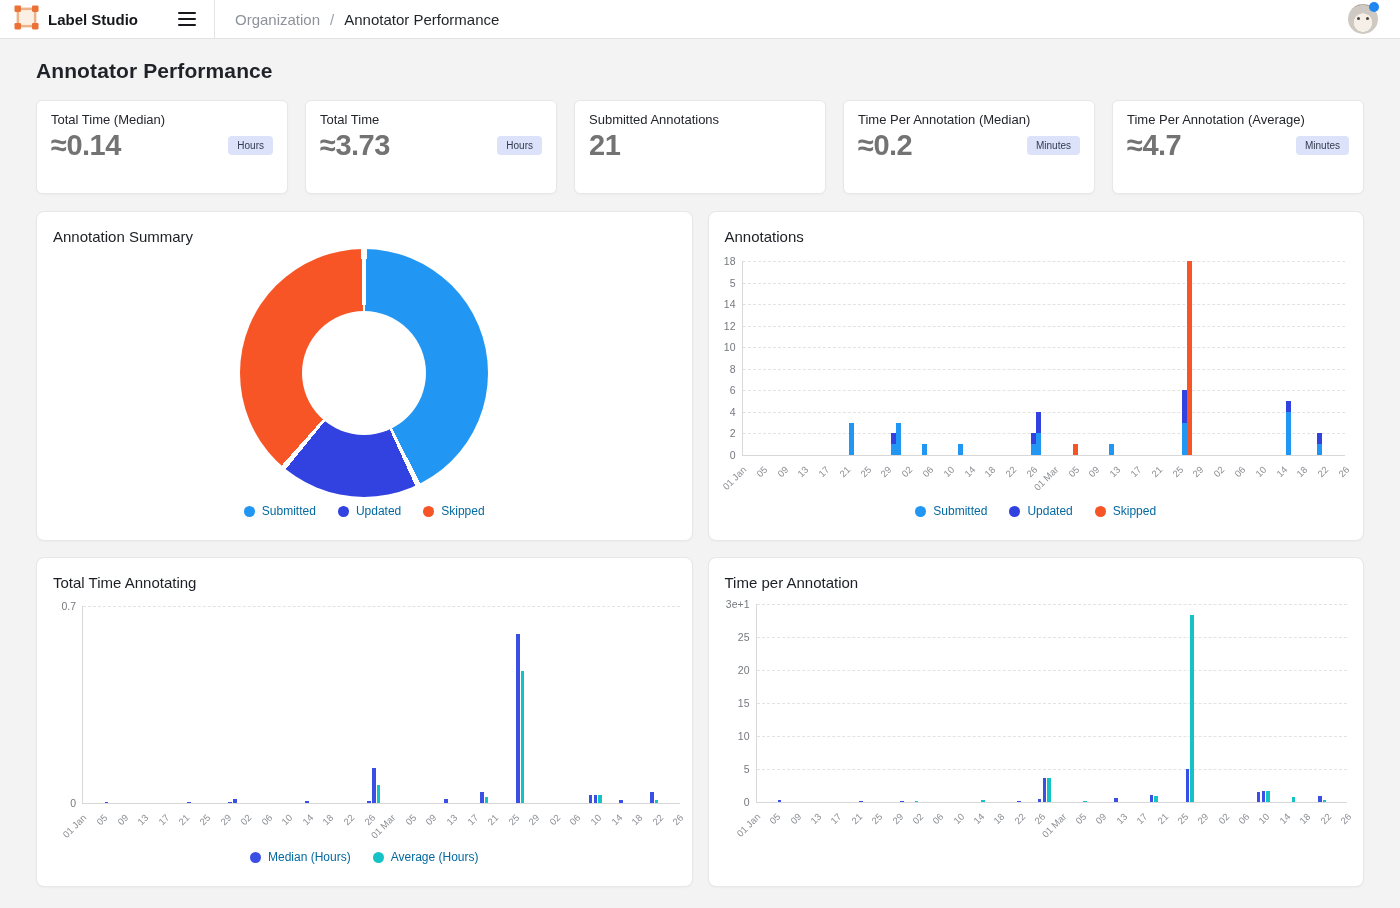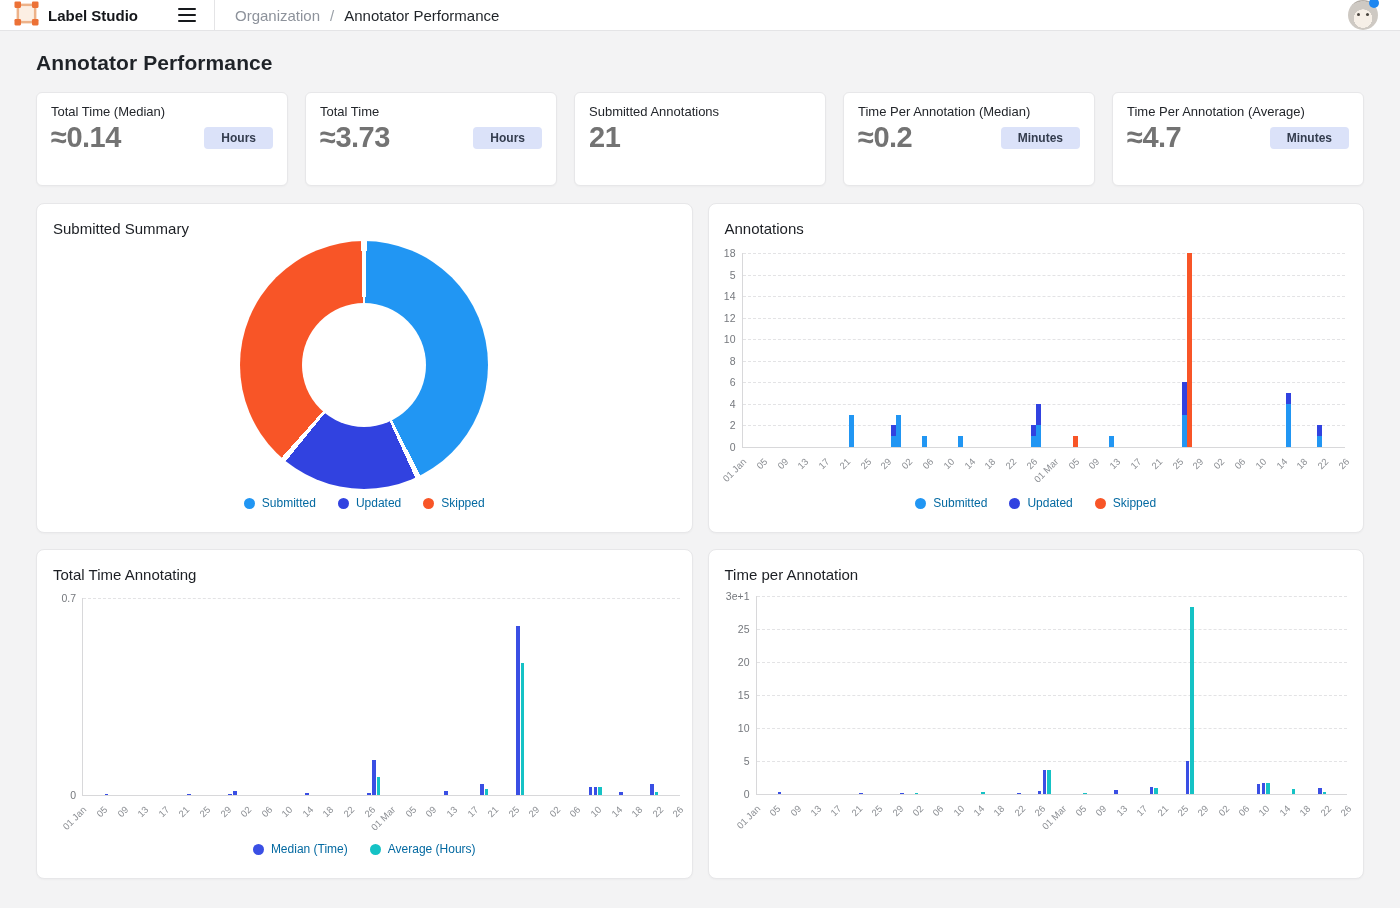--- a/index.html
+++ b/index.html
@@ -2,21 +2,21 @@
 <html><head>
 <meta charset="utf-8">
 <style>
   * { box-sizing: border-box; margin: 0; padding: 0; }
   body {
     width: 1400px; height: 908px;
     font-family: "Liberation Sans", sans-serif;
     background: #f3f3f4; color: #1f2328; overflow: hidden;
   }
   
-  .topbar { height: 31px; background: #fff; border-bottom: 1px solid #e4e4e6; display: flex; align-items: stretch; }
+  .topbar { height: 39px; background: #fff; border-bottom: 1px solid #e4e4e6; display: flex; align-items: stretch; }
   .brand-section { width: 215px; border-right: 1px solid #e4e4e6; display: flex; align-items: center; justify-content: space-between; padding: 0 16px 0 14px; }
   .brand { display: flex; align-items: center; gap: 9px; }
   .brand-name { font-size: 15px; font-weight: 700; color: #14161a; }
   .burger { display: flex; flex-direction: column; gap: 3.5px; cursor: pointer; padding: 4px 2px; }
   .burger i { display: block; width: 18px; height: 2.5px; background: #17191d; border-radius: 1px; }
   .breadcrumb { display: flex; align-items: center; gap: 10px; padding: 0 20px; font-size: 15px; flex: 1; }
   .crumb-muted { color: #8d929b; }
   .crumb-sep { color: #9aa0a8; }
   .crumb-current { color: #1f2328; }
   .avatar-wrap { display: flex; align-items: center; padding-right: 22px; }
@@ -27,21 +27,21 @@
   .avatar-dot { position: absolute; right: -1px; top: -2px; width: 10px; height: 10px; border-radius: 50%; background: #1f87f0; }
   
   .content { padding: 0 36px; }
   h1.page-title { font-size: 21px; font-weight: 700; margin: 20px 0 17px; letter-spacing: .1px; }
   .cards { display: flex; gap: 17px; }
   .card { flex: 1; background: #fff; border: 1px solid #e7e7e9; border-radius: 6px; height: 94px;
     padding: 11px 14px; box-shadow: 0 1px 2px rgba(20,20,40,.03); }
   .card-label { font-size: 13px; color: #23262b; margin-bottom: 2px; }
   .card-row { display: flex; align-items: center; justify-content: space-between; }
   .card-value { font-size: 29px; font-weight: 700; letter-spacing: -.5px; color: #737373; }
-  .unit-badge { background: #dbe2f9; color: #333c4e; font-size: 12px; font-weight: 700; padding: 4px 17px; border-radius: 4px; }
+  .unit-badge { background: #dbe2f9; color: #333c4e; font-size: 10px; font-weight: 400; padding: 4px 9px; border-radius: 4px; }
   
   .grid { display: grid; grid-template-columns: 1fr 1fr; gap: 16px 15px; margin-top: 17px; }
   .panel { position: relative; background: #fff; border: 1px solid #e7e7e9; border-radius: 8px; height: 330px;
     box-shadow: 0 1px 2px rgba(20,20,40,.03); }
   .panel-title { position: absolute; left: 16px; top: 16px; font-size: 15px; font-weight: 500; color: #1c1f24; }
   
   .donut-wrap { position: absolute; left: 50%; top: 37px; transform: translateX(-50%); }
   .donut { position: relative; width: 248px; height: 248px; border-radius: 50%; }
   .donut::after { content: ""; position: absolute; inset: 62px; border-radius: 50%; background: #fff; }
   
@@ -133,21 +133,21 @@
         <div class="card-row">
           <span class="card-value">≈4.7</span>
           <span class="unit-badge">Minutes</span>
         </div>
       </div>
     </div>
 
   <div class="grid">
 
     <section class="panel">
-      <div class="panel-title">Submitted Summary</div>
+      <div class="panel-title">Annotation Summary</div>
       <div class="donut-wrap">
         <div class="donut" id="donut" style="background: conic-gradient(rgb(255, 255, 255) 0%, rgb(255, 255, 255) 0.35%, rgb(33, 150, 243) 0.35%, rgb(33, 150, 243) 42.5071%, rgb(255, 255, 255) 42.5071%, rgb(255, 255, 255) 42.8571%, rgb(255, 255, 255) 42.8571%, rgb(255, 255, 255) 43.2071%, rgb(49, 66, 224) 43.2071%, rgb(49, 66, 224) 60.8745%, rgb(255, 255, 255) 60.8745%, rgb(255, 255, 255) 61.2245%, rgb(255, 255, 255) 61.2245%, rgb(255, 255, 255) 61.5745%, rgb(248, 85, 39) 61.5745%, rgb(248, 85, 39) 99.65%, rgb(255, 255, 255) 99.65%, rgb(255, 255, 255) 100%);"></div>
       </div>
       <div class="legend" id="legend-0">
           <span class="legend-item">
             <span class="legend-dot" style="background:#2196f3"></span>
             <span class="legend-label">Submitted</span>
           </span>
           <span class="legend-item">
             <span class="legend-dot" style="background:#3142e0"></span>
@@ -420,21 +420,21 @@
           <div class="bar" style="left: 505.509px; width: 3.5px; bottom: 0px; height: 7.59857px; background: rgb(58, 79, 228);"></div>
           <div class="bar" style="left: 510.655px; width: 3.5px; bottom: 0px; height: 7.59857px; background: rgb(58, 79, 228);"></div>
           <div class="bar" style="left: 515.155px; width: 3.5px; bottom: 0px; height: 8.44286px; background: rgb(21, 194, 197);"></div>
           <div class="bar" style="left: 536.388px; width: 3.5px; bottom: 0px; height: 3.37714px; background: rgb(58, 79, 228);"></div>
           <div class="bar" style="left: 567.267px; width: 3.5px; bottom: 0px; height: 10.6943px; background: rgb(58, 79, 228);"></div>
           <div class="bar" style="left: 571.767px; width: 3.5px; bottom: 0px; height: 3.37714px; background: rgb(21, 194, 197);"></div>
         </div>
       <div class="legend" id="legend-2">
           <span class="legend-item">
             <span class="legend-dot" style="background:#3a4fe4"></span>
-            <span class="legend-label">Median (Time)</span>
+            <span class="legend-label">Median (Hours)</span>
           </span>
           <span class="legend-item">
             <span class="legend-dot" style="background:#15c2c5"></span>
             <span class="legend-label">Average (Hours)</span>
           </span>
         </div>
     </section>
 
     <section class="panel">
       <div class="panel-title">Time per Annotation</div>

